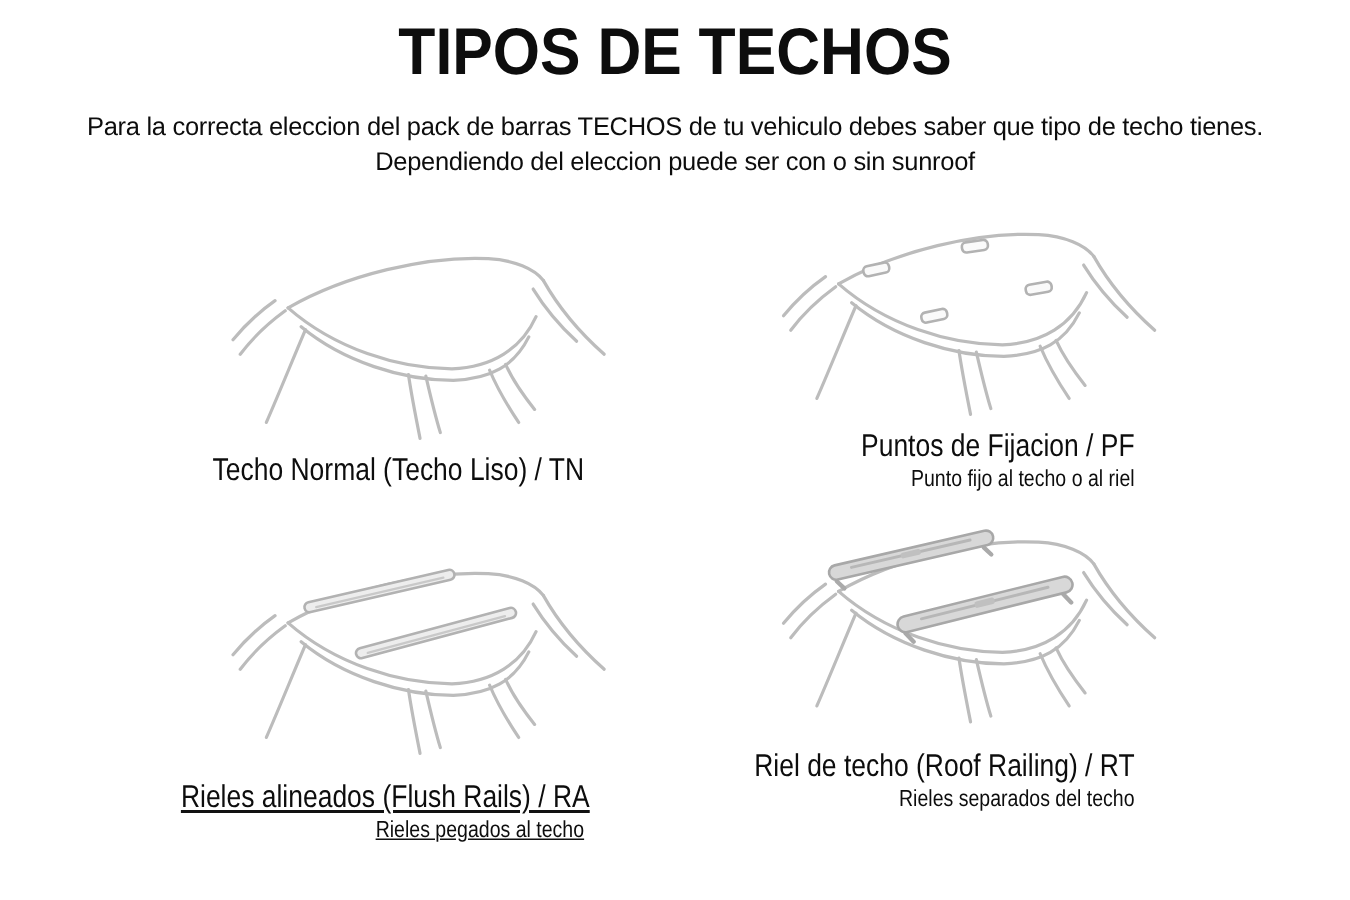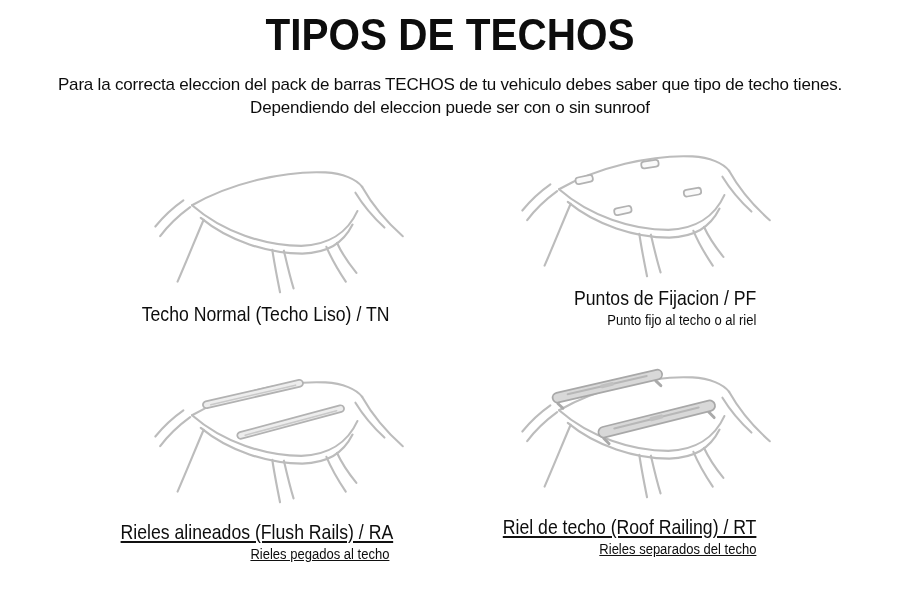--- a/index.html
+++ b/index.html
@@ -22,21 +22,21 @@
   .intro {
     position:absolute; top:73px; left:0; width:900px;
     text-align:center;
     font-size:17px; line-height:23px; letter-spacing:-0.2px;
     color:#0d0d0d;
   }
   .cell { position:absolute; width:320px; text-align:right; }
   .cell-tn { left:95px;  top:155px; }
   .cell-pf { left:462px; top:139px; }
   .cell-ra { left:95px;  top:365px;text-decoration:underline; }
-  .cell-rt { left:462px; top:360px;text-decoration:underline; }
+  .cell-rt { left:462px; top:344px; }
   .cell svg { display:block; margin:0 auto 0 41px; }
   .caption {
     font-size:21px; line-height:23px; font-weight:400;
     transform:scaleX(0.84); transform-origin:center top;
     white-space:nowrap; margin-top:2px;
     color:#0d0d0d;
   }
   .cell-ra .caption, .cell-rt .caption { margin-top:10px; }
   .subcaption {
     font-size:15.5px; line-height:17px; font-weight:400;

